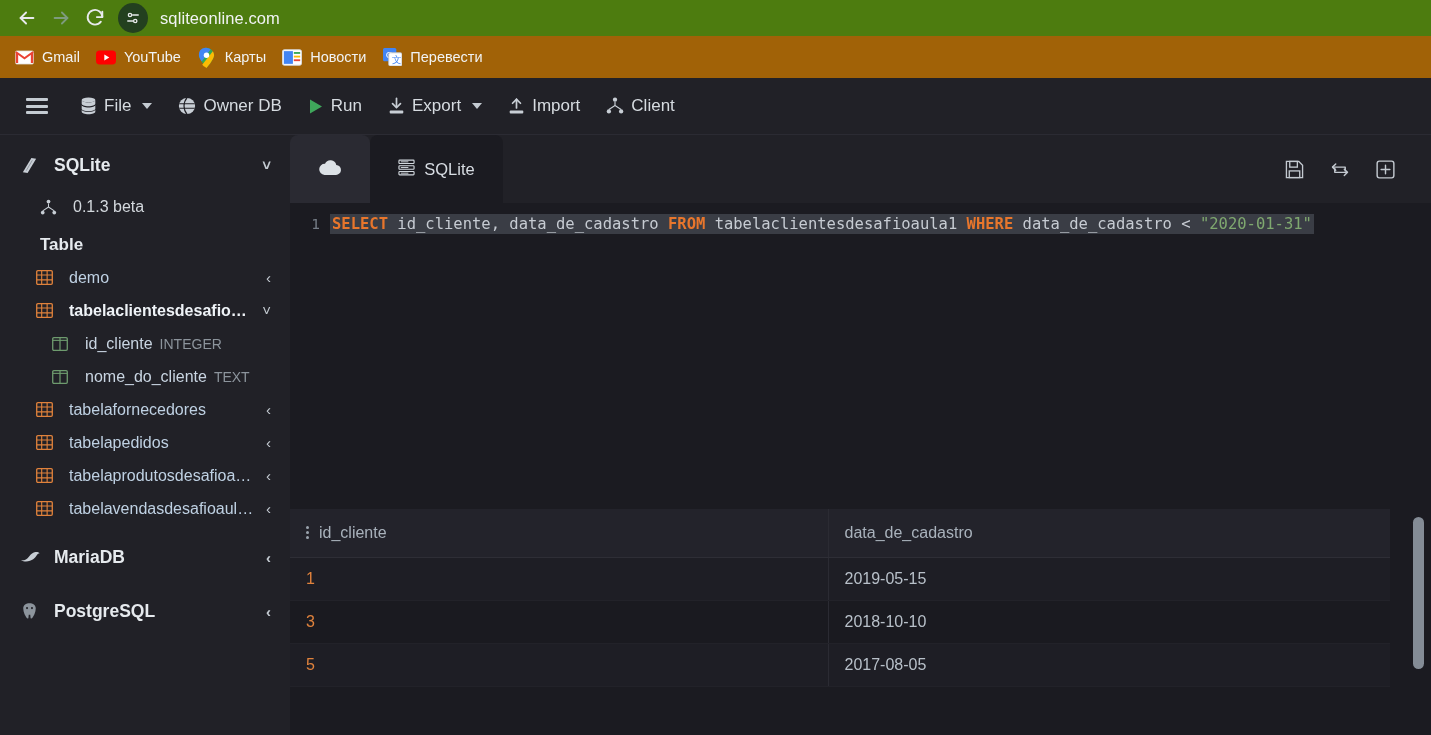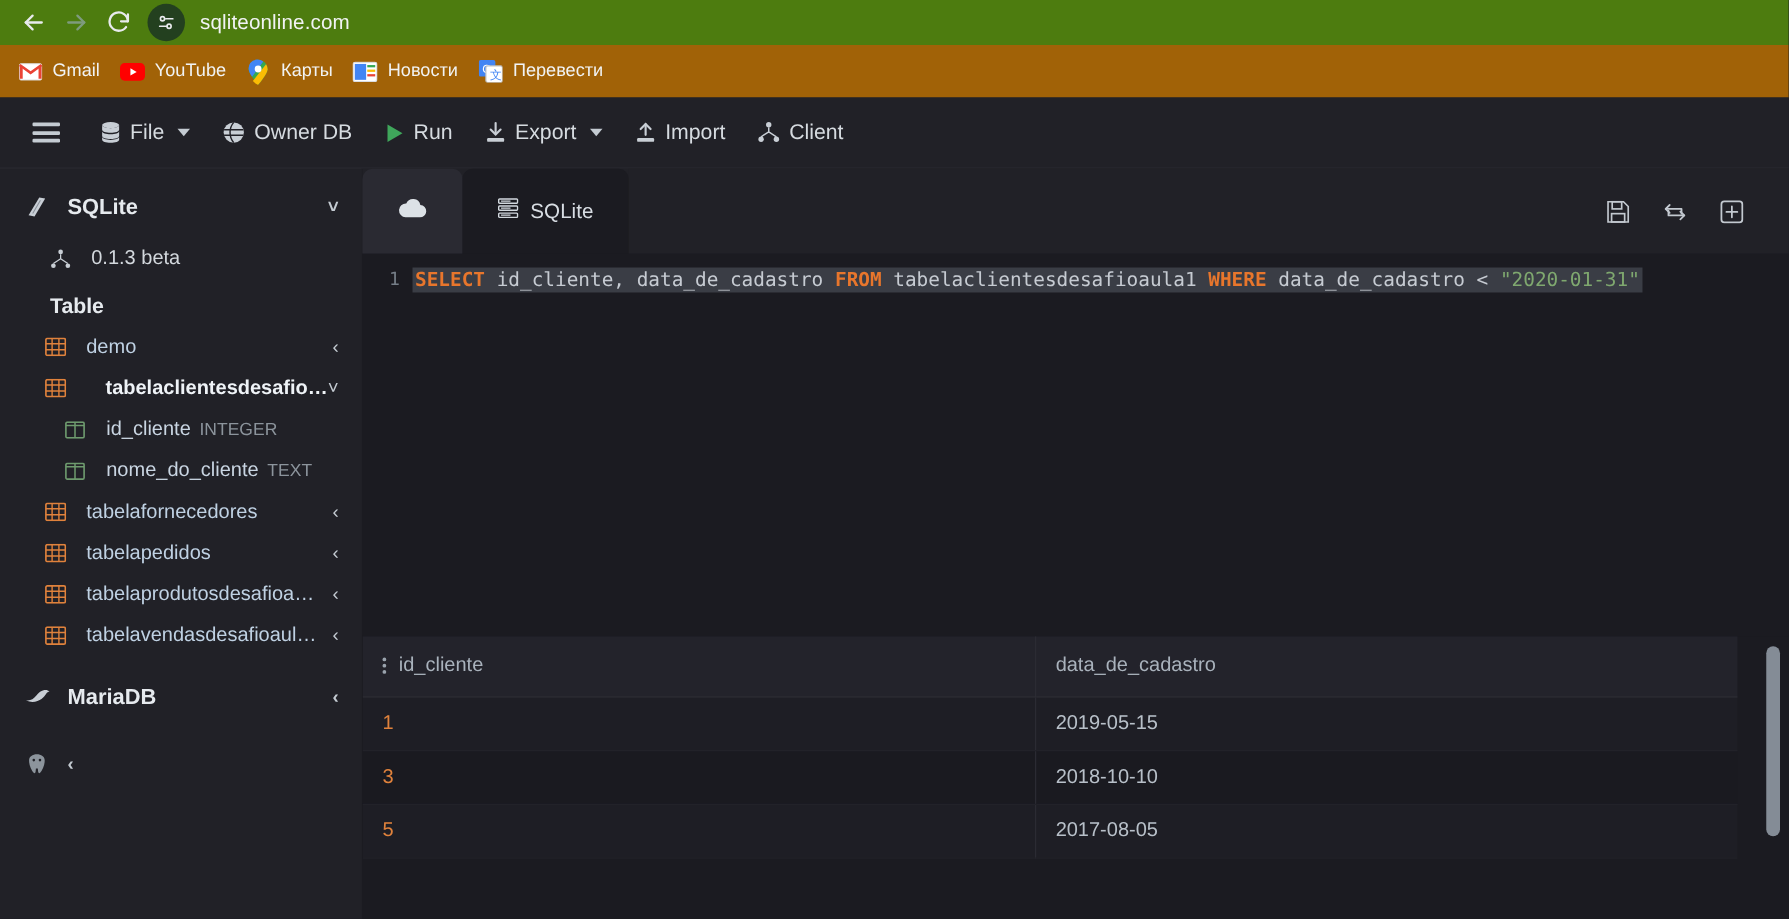--- a/index.html
+++ b/index.html
@@ -134,21 +134,21 @@
   .side-row.version { color: #D3D8DD; padding-left: 40px; height: 40px;}
   .side-head {
     padding: 8px 0 6px 40px;
     color: #E6EAEE;
     font-size: 17px;
     font-weight: bold;
   }
   .side-head.col { padding-left: 50px; padding-top:10px; }
   .side-row.col-row { padding-left: 52px; color: #C9D5E2; align-items: center; }
   .side-row.table-row { padding-left: 36px; }
-  .side-row.selected .lbl { color: #EFF3F7; font-weight: bold; text-align: right; }
+  .side-row.selected .lbl { color: #EFF3F7; font-weight: bold; }
   .coltype { color: #8C949C; font-size: 14px; margin-left: 7px; }
   .side-spacer { height: 10px; }
 
   
   .main {
     flex: 1 1 auto;
     background: #1B1B21;
     display: flex; flex-direction: column;
     min-width: 0;
     position: relative;
@@ -548,20 +548,21 @@
     <div class="side-spacer"></div>
 
     <div class="side-group-head">
       <span class="gi">
         <svg width="19" height="19" viewBox="0 0 20 20">
             <path d="M10 1.4c-3.6 0-6.6 1.9-6.6 5.3 0 2.2.5 4.2 1.4 6.3.7 1.6 1.6 3 2.3 3.9.6.8 1.7.6 1.8-.4l.3-3.1h1.6l.3 3.1c.1 1 1.2 1.2 1.8.4.7-.9 1.6-2.3 2.3-3.9.9-2.1 1.4-4.1 1.4-6.3 0-3.4-3-5.3-6.6-5.3z" fill="#8C949C"></path>
             <circle cx="7.4" cy="6.4" r="1.1" fill="#212127"></circle>
             <circle cx="12.6" cy="6.4" r="1.1" fill="#212127"></circle>
           </svg>
       </span>
+      <span class="lbl">PostgreSQL</span>
       <span class="chev">‹</span>
     </div>
   </div>
 
   <div class="main">
 
     <div class="tabstrip">
       <div class="tab">
         <span>
           <svg width="24" height="17" viewBox="0 0 26 18">

